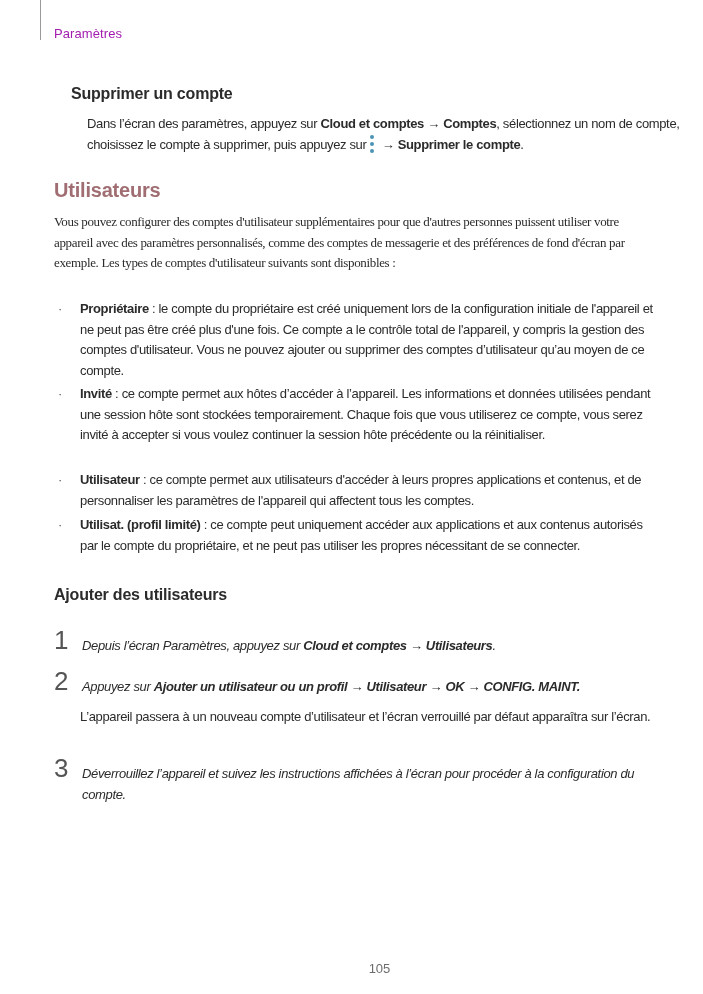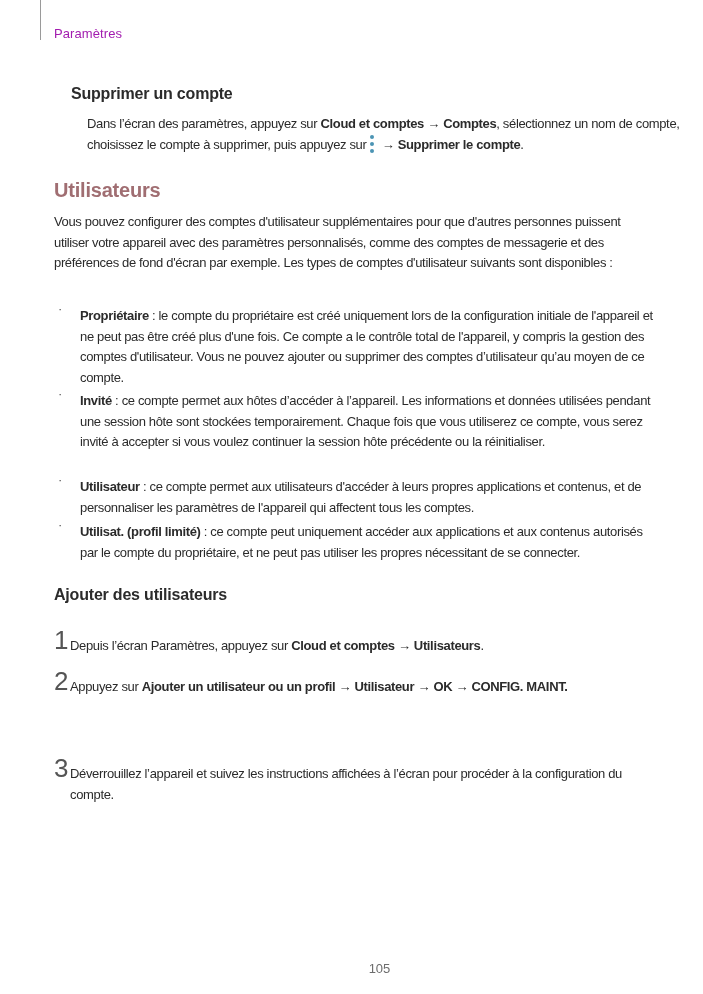--- a/index.html
+++ b/index.html
@@ -8,42 +8,42 @@
     font-family: "Liberation Sans", sans-serif; color: #2b2b2b;
   }
   .vline { position: absolute; left: 40px; top: 0; width: 1px; height: 40px; background: #9a9a9a; }
   .header-title { position: absolute; left: 54px; top: 26px; font-size: 13px; color: #a21caf; letter-spacing: 0.1px; }
   .h2 { position: absolute; left: 54px; font-size: 16px; font-weight: bold; color: #2b2b2b; letter-spacing: -0.2px; }
   .h1 { position: absolute; left: 54px; font-size: 20px; font-weight: bold; color: #a06e72; letter-spacing: -0.2px; }
   .para { position: absolute; left: 54px; width: 600px; font-size: 13px; line-height: 20.5px; color: #2b2b2b; letter-spacing: -0.35px; }
   .para b { font-weight: bold; }
   .bullet { position: absolute; left: 54px; width: 600px; font-size: 13px; line-height: 20.5px; letter-spacing: -0.35px; }
   .bullet .dot { position: absolute; left: 4px; top: 0; color: #555; }
-  .bullet .btext { margin-left: 26px; display: block; margin-top: 7px; }
+  .bullet .btext { margin-left: 26px; display: block; }
   .step { position: absolute; left: 54px; width: 600px; font-size: 13px; line-height: 20.5px; letter-spacing: -0.35px; }
   .step .num { position: absolute; left: 0; top: -6px; font-size: 26px; color: #555; font-weight: normal; }
-  .step .stext { margin-left: 16px; display: block; }
+  .step .stext { margin-left: 28px; display: block; font-style: italic; }
   .step .sub { margin-left: 26px; display: block; margin-top: 9px; }
   .menu-icon { display: inline-block; width: 6px; height: 18px; position: relative; vertical-align: -4px; margin: 0 3px; }
   .menu-icon i { position: absolute; left: 1px; width: 4px; height: 4px; border-radius: 50%; background: #4b94b4; }
   .page-num { position: absolute; left: 0; width: 703px; top: 961px; text-align: center; font-size: 13px; color: #6d6d6d; padding-left: 28px; }
 </style>
 </head>
 <body>
 
 <div class="vline"></div>
 <div class="header-title">Paramètres</div>
 
 <div class="h2" style="top:85px;margin-left:17px;">Supprimer un compte</div>
 <div class="para" style="top:114px;margin-left:33px;">
   <span>Dans l’écran des paramètres, appuyez sur </span><b>Cloud et comptes</b><span> → </span><b>Comptes</b><span>, sélectionnez un nom de compte, choisissez le compte à supprimer, puis appuyez sur</span><span class="menu-icon"><i style="top:0"></i><i style="top:7px"></i><i style="top:14px"></i></span><span> → </span><b>Supprimer le compte</b><span>.</span>
 </div>
 
 <div class="h1" style="top:179px;">Utilisateurs</div>
-<div class="para" style="top:212px;">Vous pouvez configurer des comptes d'utilisateur supplémentaires pour que d'autres personnes puissent utiliser votre appareil avec des paramètres personnalisés, comme des comptes de messagerie et des préférences de fond d'écran par exemple. Les types de comptes d'utilisateur suivants sont disponibles :</div>
+<div class="para" style="top:212px;font-family:Liberation Serif, serif;">Vous pouvez configurer des comptes d'utilisateur supplémentaires pour que d'autres personnes puissent utiliser votre appareil avec des paramètres personnalisés, comme des comptes de messagerie et des préférences de fond d'écran par exemple. Les types de comptes d'utilisateur suivants sont disponibles :</div>
 
 <div class="bullet" style="top:299px;">
   <span class="dot">·</span>
   <span class="btext"><b>Propriétaire</b><span> : le compte du propriétaire est créé uniquement lors de la configuration initiale de l'appareil et ne peut pas être créé plus d'une fois. Ce compte a le contrôle total de l'appareil, y compris la gestion des comptes d'utilisateur. Vous ne pouvez ajouter ou supprimer des comptes d’utilisateur qu’au moyen de ce compte.</span></span>
 </div>
 <div class="bullet" style="top:384px;">
   <span class="dot">·</span>
   <span class="btext"><b>Invité</b><span> : ce compte permet aux hôtes d’accéder à l’appareil. Les informations et données utilisées pendant une session hôte sont stockées temporairement. Chaque fois que vous utiliserez ce compte, vous serez invité à accepter si vous voulez continuer la session hôte précédente ou la réinitialiser.</span></span>
 </div>
 <div class="bullet" style="top:470px;">
@@ -58,20 +58,21 @@
 <div class="h2" style="top:586px;">Ajouter des utilisateurs</div>
 
 <div class="step" style="top:636px;">
   <span class="num">1</span>
   <span class="stext"><span>Depuis l’écran Paramètres, appuyez sur </span><b>Cloud et comptes</b><span> → </span><b>Utilisateurs</b><span>.</span></span>
 </div>
 
 <div class="step" style="top:677px;">
   <span class="num">2</span>
   <span class="stext"><span>Appuyez sur </span><b>Ajouter un utilisateur ou un profil</b><span> → </span><b>Utilisateur</b><span> → </span><b>OK</b><span> → </span><b>CONFIG. MAINT.</b></span>
+  <span class="sub">L’appareil passera à un nouveau compte d’utilisateur et l’écran verrouillé par défaut apparaîtra sur l’écran.</span>
 </div>
 
 <div class="step" style="top:764px;">
   <span class="num">3</span>
   <span class="stext">Déverrouillez l’appareil et suivez les instructions affichées à l’écran pour procéder à la configuration du compte.</span>
 </div>
 
 <div class="page-num">105</div>
 
 </body></html>

